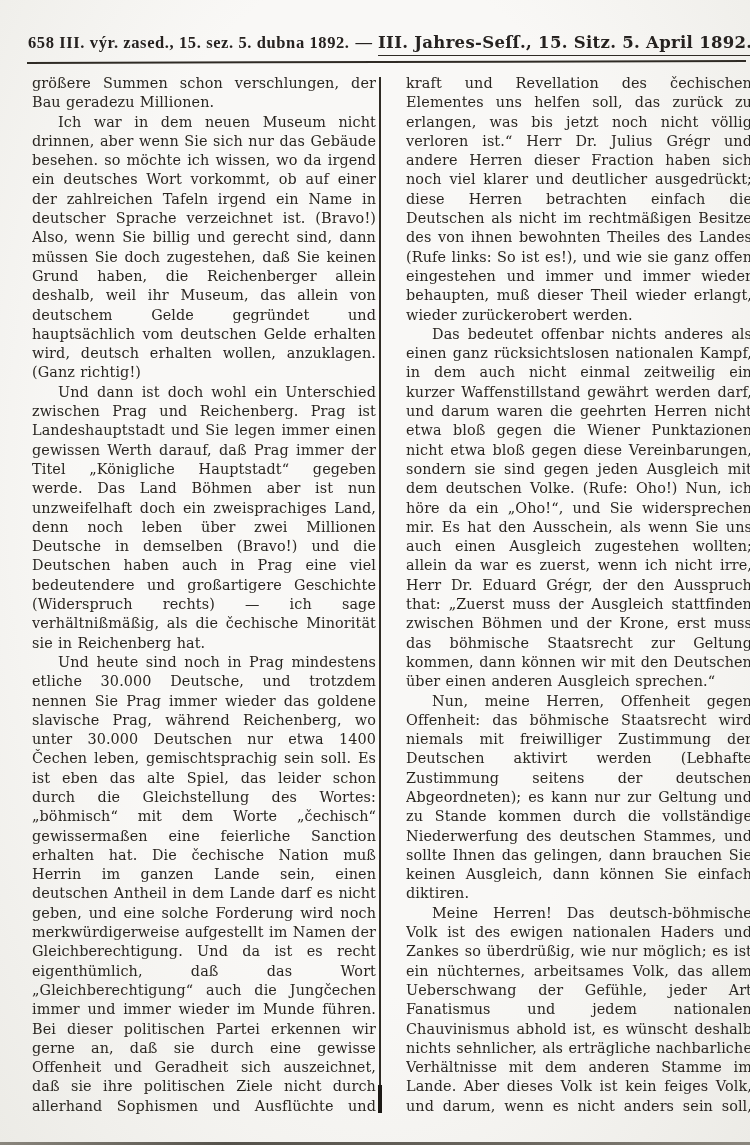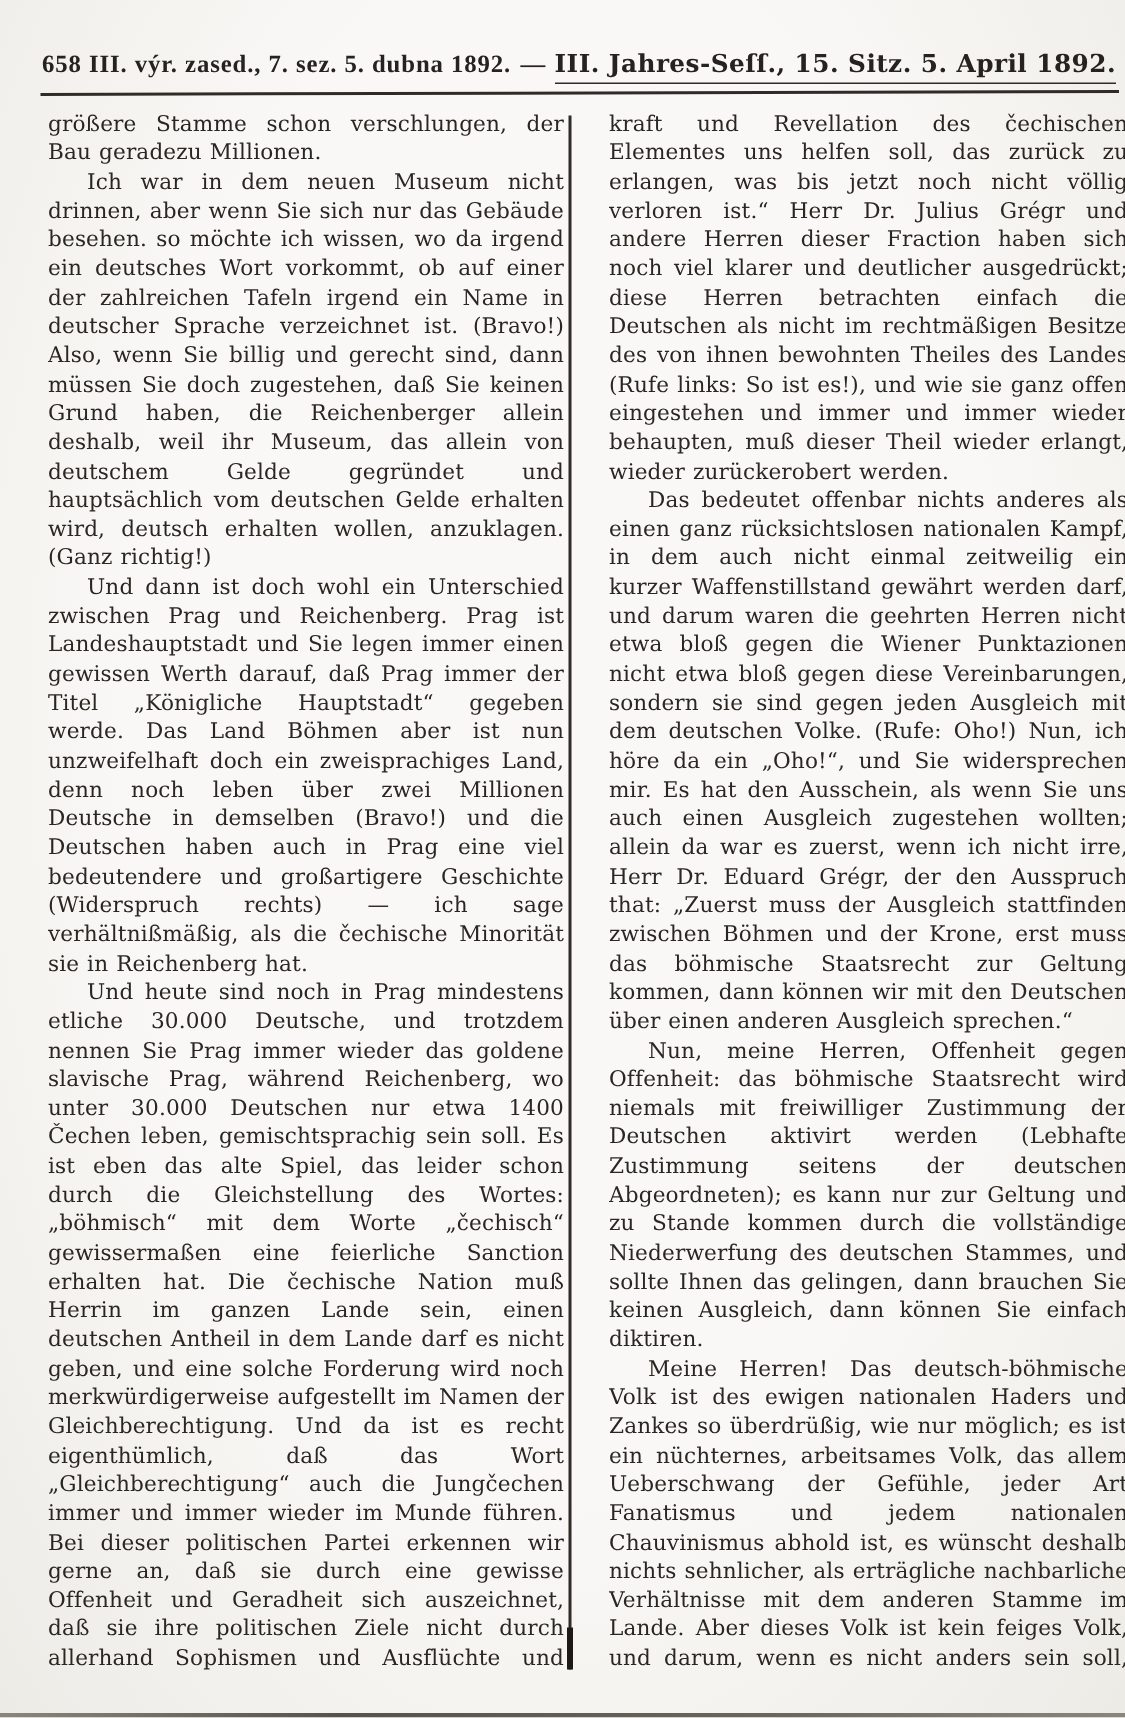--- a/index.html
+++ b/index.html
@@ -58,29 +58,29 @@
     position:absolute;left:0;bottom:0;width:750px;height:3px;
     background:linear-gradient(to right,#8a867d,#55524b 30%,#6b675f 70%,#8a867d);
   }
 </style>
 </head>
 <body>
 
 <div class="page">
 
   <div class="page-header">
-    <span class="header-czech">658 III. výr. zased., 7. sez. 5. dubna 1892.</span>
+    <span class="header-czech">658 III. výr. zased., 15. sez. 5. dubna 1892.</span>
     <span class="header-sep">—</span>
     <span class="header-german">III. Jahres-Seſſ., 15. Sitz. 5. April 1892.</span>
   </div>
 
   <div class="header-rule"></div>
 
   <div class="col col-left">
-    <p>größere Stamme schon verschlungen, der Bau geradezu Millionen.</p>
+    <p>größere Summen schon verschlungen, der Bau geradezu Millionen.</p>
     <p class="indent">Ich war in dem neuen Museum nicht drinnen, aber wenn Sie sich nur das Gebäude besehen. so möchte ich wissen, wo da irgend ein deutsches Wort vorkommt, ob auf einer der zahlreichen Tafeln irgend ein Name in deutscher Sprache verzeichnet ist. (Bravo!) Also, wenn Sie billig und gerecht sind, dann müssen Sie doch zugestehen, daß Sie keinen Grund haben, die Reichenberger allein deshalb, weil ihr Museum, das allein von deutschem Gelde gegründet und hauptsächlich vom deutschen Gelde erhalten wird, deutsch erhalten wollen, anzuklagen. (Ganz richtig!)</p>
     <p class="indent">Und dann ist doch wohl ein Unterschied zwischen Prag und Reichenberg. Prag ist Landeshauptstadt und Sie legen immer einen gewissen Werth darauf, daß Prag immer der Titel „Königliche Hauptstadt“ gegeben werde. Das Land Böhmen aber ist nun unzweifelhaft doch ein zweisprachiges Land, denn noch leben über zwei Millionen Deutsche in demselben (Bravo!) und die Deutschen haben auch in Prag eine viel bedeutendere und großartigere Geschichte (Widerspruch rechts) — ich sage verhältnißmäßig, als die čechische Minorität sie in Reichenberg hat.</p>
     <p class="indent">Und heute sind noch in Prag mindestens etliche 30.000 Deutsche, und trotzdem nennen Sie Prag immer wieder das goldene slavische Prag, während Reichenberg, wo unter 30.000 Deutschen nur etwa 1400 Čechen leben, gemischtsprachig sein soll. Es ist eben das alte Spiel, das leider schon durch die Gleichstellung des Wortes: „böhmisch“ mit dem Worte „čechisch“ gewissermaßen eine feierliche Sanction erhalten hat. Die čechische Nation muß Herrin im ganzen Lande sein, einen deutschen Antheil in dem Lande darf es nicht geben, und eine solche Forderung wird noch merkwürdigerweise aufgestellt im Namen der Gleichberechtigung. Und da ist es recht eigenthümlich, daß das Wort „Gleichberechtigung“ auch die Jungčechen immer und immer wieder im Munde führen. Bei dieser politischen Partei erkennen wir gerne an, daß sie durch eine gewisse Offenheit und Geradheit sich auszeichnet, daß sie ihre politischen Ziele nicht durch allerhand Sophismen und Ausflüchte und durch erheuchelte Sehnsucht nach Frieden und Versöhnung zu maskiren sucht. So erklärte sich Herr Dr. Herold in der Ausgleichskommission gegen das Verlangen der Deutschen nach nationaler Abgrenzung der Bezirke, indem er sagte: „Jetzt wollen Sie dort Wälle errichten, wo die natürliche Expansions-</p>
   </div>
 
   <div class="col-divider"></div>
 
   <div class="col col-right">
     <p>kraft und Revellation des čechischen Elementes uns helfen soll, das zurück zu erlangen, was bis jetzt noch nicht völlig verloren ist.“ Herr Dr. Julius Grégr und andere Herren dieser Fraction haben sich noch viel klarer und deutlicher ausgedrückt; diese Herren betrachten einfach die Deutschen als nicht im rechtmäßigen Besitze des von ihnen bewohnten Theiles des Landes (Rufe links: So ist es!), und wie sie ganz offen eingestehen und immer und immer wieder behaupten, muß dieser Theil wieder erlangt, wieder zurückerobert werden.</p>
     <p class="indent">Das bedeutet offenbar nichts anderes als einen ganz rücksichtslosen nationalen Kampf, in dem auch nicht einmal zeitweilig ein kurzer Waffenstillstand gewährt werden darf, und darum waren die geehrten Herren nicht etwa bloß gegen die Wiener Punktazionen nicht etwa bloß gegen diese Vereinbarungen, sondern sie sind gegen jeden Ausgleich mit dem deutschen Volke. (Rufe: Oho!) Nun, ich höre da ein „Oho!“, und Sie widersprechen mir. Es hat den Ausschein, als wenn Sie uns auch einen Ausgleich zugestehen wollten; allein da war es zuerst, wenn ich nicht irre, Herr Dr. Eduard Grégr, der den Ausspruch that: „Zuerst muss der Ausgleich stattfinden zwischen Böhmen und der Krone, erst muss das böhmische Staatsrecht zur Geltung kommen, dann können wir mit den Deutschen über einen anderen Ausgleich sprechen.“</p>

